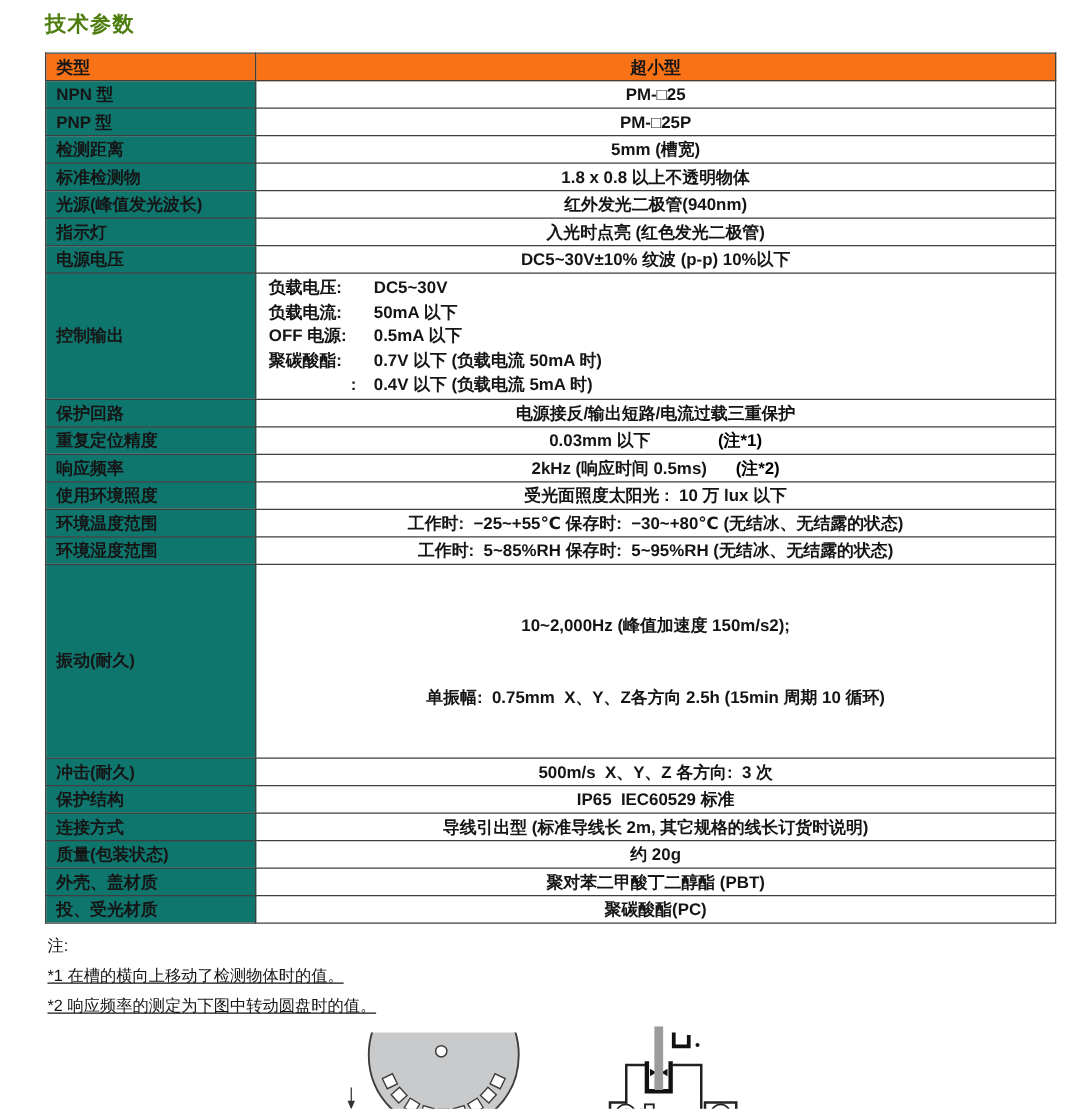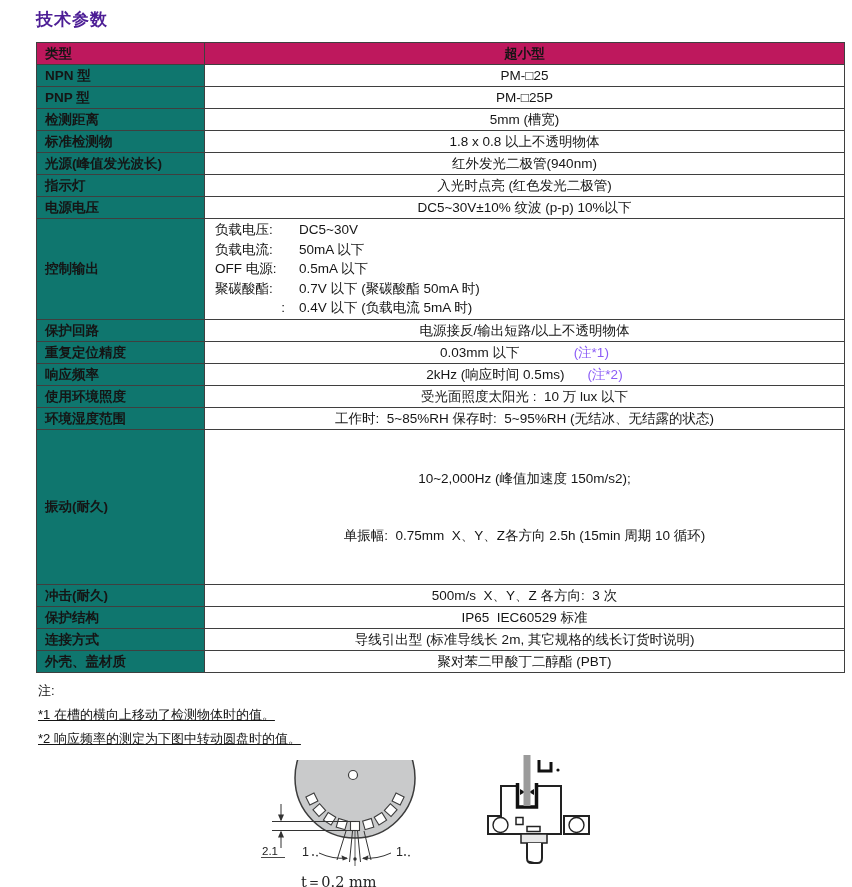--- a/index.html
+++ b/index.html
@@ -4,42 +4,42 @@
 <style>
   * { box-sizing: border-box; }
   html,body { margin:0; padding:0; }
   body {
     width:852px; height:887px; overflow:hidden;
     background:#ffffff; color:#151515;
     font-family:"Liberation Sans","DejaVu Sans",sans-serif;
   }
   .page-title {
     margin:8px 0 11px 36px;
-    font-size:17px; font-weight:bold; color:#4c1d95;
+    font-size:17px; font-weight:bold; color:#4d7c0f;
     letter-spacing:1px;
   }
   table.spec {
     border-collapse:collapse; margin-left:36px; width:809px;
     table-layout:fixed;
   }
   .spec th, .spec td {
     border:1px solid #3f3f3f; font-size:13.5px; line-height:19px;
-    padding:1px 6px; font-weight:normal; vertical-align:middle;
+    padding:1px 6px; font-weight:bold; vertical-align:middle;
   }
   .spec th.lbl {
     background:#0f766e; font-weight:bold; text-align:left; padding-left:8px;
   }
-  .spec tr.hdr th { background:#be185d; font-weight:bold; }
+  .spec tr.hdr th { background:#f97316; font-weight:bold; }
   .spec th.val-h { }
   .spec td.val { text-align:center; white-space:pre-wrap; }
   .spec td.left-val { text-align:left; padding-left:10px; }
   .ctrl-line { line-height:19.5px; }
   .ctrl-line .n { display:inline-block; width:84px; white-space:pre; }
   .ctrl-line.colon .n { text-align:right; padding-right:14px; }
-  .note-red { color:#8b5cf6; }
+  .note-red { color:#000000; }
   .gap-lg { margin-left:54px; }
   .gap-sm { margin-left:23px; }
   .notes { margin:9px 0 0 38px; font-size:13px; }
   .notes .nt { margin-bottom:6px; }
   .notes .ni { margin-bottom:7px; line-height:17px;text-decoration:underline; }
   .diagrams { position:relative; height:150px; }
   .diagrams svg { position:absolute; }
   #disc-svg { left:253px; top:6px; }
   #sensor-svg { left:476px; top:1px; }
   svg text { font-family:"Liberation Sans","DejaVu Sans",sans-serif; fill:#222; }
@@ -87,39 +87,43 @@
   <tr>
     <th class="lbl">电源电压</th>
     <td class="val">DC5~30V±10% 纹波 (p-p) 10%以下</td>
   </tr>
   <tr>
     <th class="lbl">控制输出</th>
     <td class="left-val">
       <div class="ctrl-line"><span class="n">负载电压:</span><span>DC5~30V</span></div>
       <div class="ctrl-line"><span class="n">负载电流:</span><span>50mA 以下</span></div>
       <div class="ctrl-line"><span class="n">OFF 电源:</span><span>0.5mA 以下</span></div>
-      <div class="ctrl-line"><span class="n">聚碳酸酯:</span><span>0.7V 以下 (聚碳酸酯 50mA 时)</span></div>
+      <div class="ctrl-line"><span class="n">聚碳酸酯:</span><span>0.7V 以下 (负载电流 50mA 时)</span></div>
       <div class="ctrl-line colon"><span class="n">:</span><span>0.4V 以下 (负载电流 5mA 时)</span></div>
     </td>
   </tr>
   <tr>
     <th class="lbl">保护回路</th>
-    <td class="val">电源接反/输出短路/以上不透明物体</td>
+    <td class="val">电源接反/输出短路/电流过载三重保护</td>
   </tr>
   <tr>
     <th class="lbl">重复定位精度</th>
     <td class="val"><span>0.03mm 以下</span><span class="note-red gap-lg">(注*1)</span></td>
   </tr>
   <tr>
     <th class="lbl">响应频率</th>
     <td class="val"><span>2kHz (响应时间 0.5ms)</span><span class="note-red gap-sm">(注*2)</span></td>
   </tr>
   <tr>
     <th class="lbl">使用环境照度</th>
     <td class="val">受光面照度太阳光 :  10 万 lux 以下</td>
+  </tr>
+  <tr>
+    <th class="lbl">环境温度范围</th>
+    <td class="val">工作时:  −25~+55℃ 保存时:  −30~+80℃ (无结冰、无结露的状态)</td>
   </tr>
   <tr>
     <th class="lbl">环境湿度范围</th>
     <td class="val">工作时:  5~85%RH 保存时:  5~95%RH (无结冰、无结露的状态)</td>
   </tr>
   <tr>
     <th class="lbl">振动(耐久)</th>
     <td class="val">
       <div>10~2,000Hz (峰值加速度 150m/s2);</div>
       <div>单振幅:  0.75mm  X、Y、Z各方向 2.5h (15min 周期 10 循环)</div>
@@ -131,22 +135,30 @@
   </tr>
   <tr>
     <th class="lbl">保护结构</th>
     <td class="val">IP65  IEC60529 标准</td>
   </tr>
   <tr>
     <th class="lbl">连接方式</th>
     <td class="val">导线引出型 (标准导线长 2m, 其它规格的线长订货时说明)</td>
   </tr>
   <tr>
+    <th class="lbl">质量(包装状态)</th>
+    <td class="val">约 20g</td>
+  </tr>
+  <tr>
     <th class="lbl">外壳、盖材质</th>
     <td class="val">聚对苯二甲酸丁二醇酯 (PBT)</td>
+  </tr>
+  <tr>
+    <th class="lbl">投、受光材质</th>
+    <td class="val">聚碳酸酯(PC)</td>
   </tr>
 </tbody>
   </table>
 
 <div class="notes">
   <div class="nt">注:</div>
   <div class="ni">*1 在槽的横向上移动了检测物体时的值。</div>
   <div class="ni">*2 响应频率的测定为下图中转动圆盘时的值。</div>
 </div>
 

